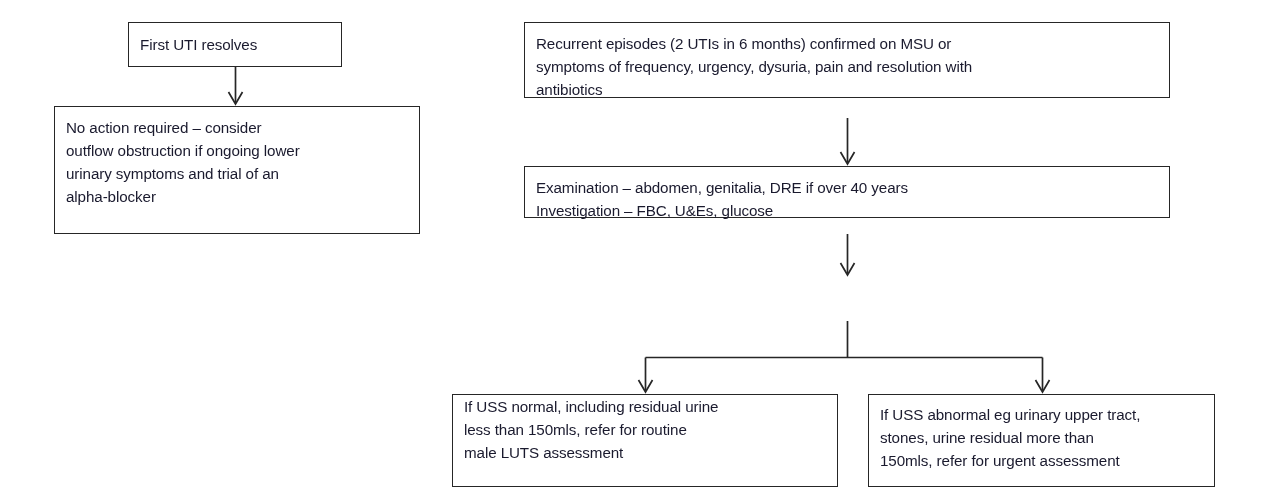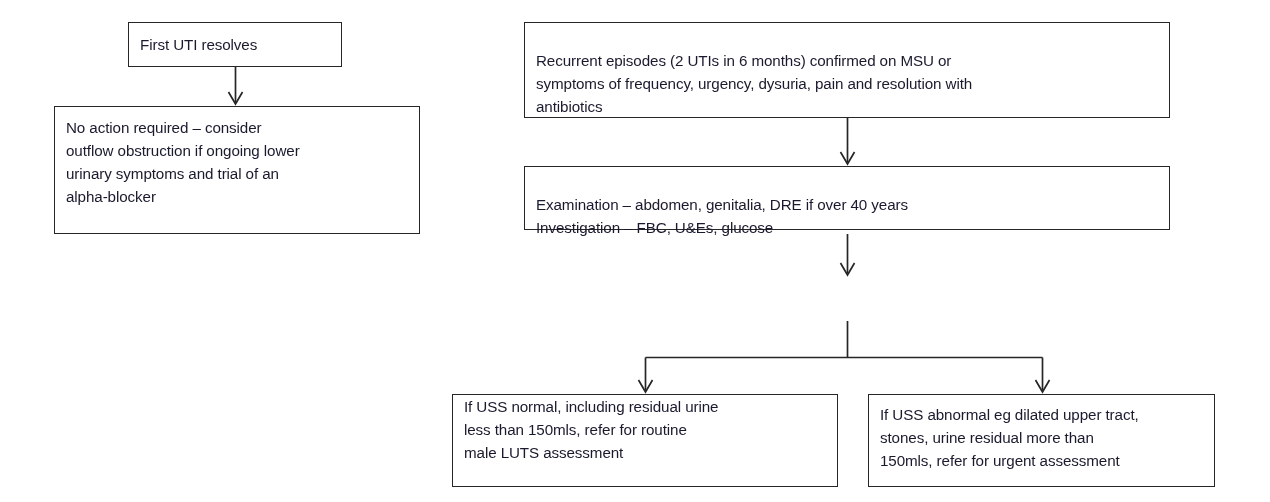--- a/index.html
+++ b/index.html
@@ -44,29 +44,29 @@
     left: 54px;
     top: 106px;
     width: 366px;
     height: 128px;
     padding-top: 9px;
   }
   #node-recurrent {
     left: 524px;
     top: 22px;
     width: 646px;
-    height: 96px;
-    padding-top: 26px;
+    height: 76px;
+    padding-top: 9px;
   }
   #node-examination {
     left: 524px;
     top: 166px;
     width: 646px;
-    height: 64px;
-    padding-top: 26px;
+    height: 52px;
+    padding-top: 9px;
   }
   #node-request-uss {
     left: 655px;
     top: 277px;
     width: 385px;
     height: 44px;
   }
   #node-uss-normal {
     left: 452px;
     top: 394px;
@@ -151,17 +151,17 @@
 antibiotics</div>
 
   <div class="node" id="node-examination">Examination – abdomen, genitalia, DRE if over 40  years
 Investigation – FBC, U&amp;Es,  glucose</div>
 
 
   <div class="node" id="node-uss-normal">If USS normal, including residual urine
 less than 150mls,  refer for routine
 male LUTS  assessment</div>
 
-  <div class="node" id="node-uss-abnormal">If USS abnormal eg dilated upper tract,
+  <div class="node" id="node-uss-abnormal">If USS abnormal eg urinary upper tract,
 stones, urine residual more than
 150mls,  refer for urgent assessment</div>
 
 </div>
 
 </body></html>

